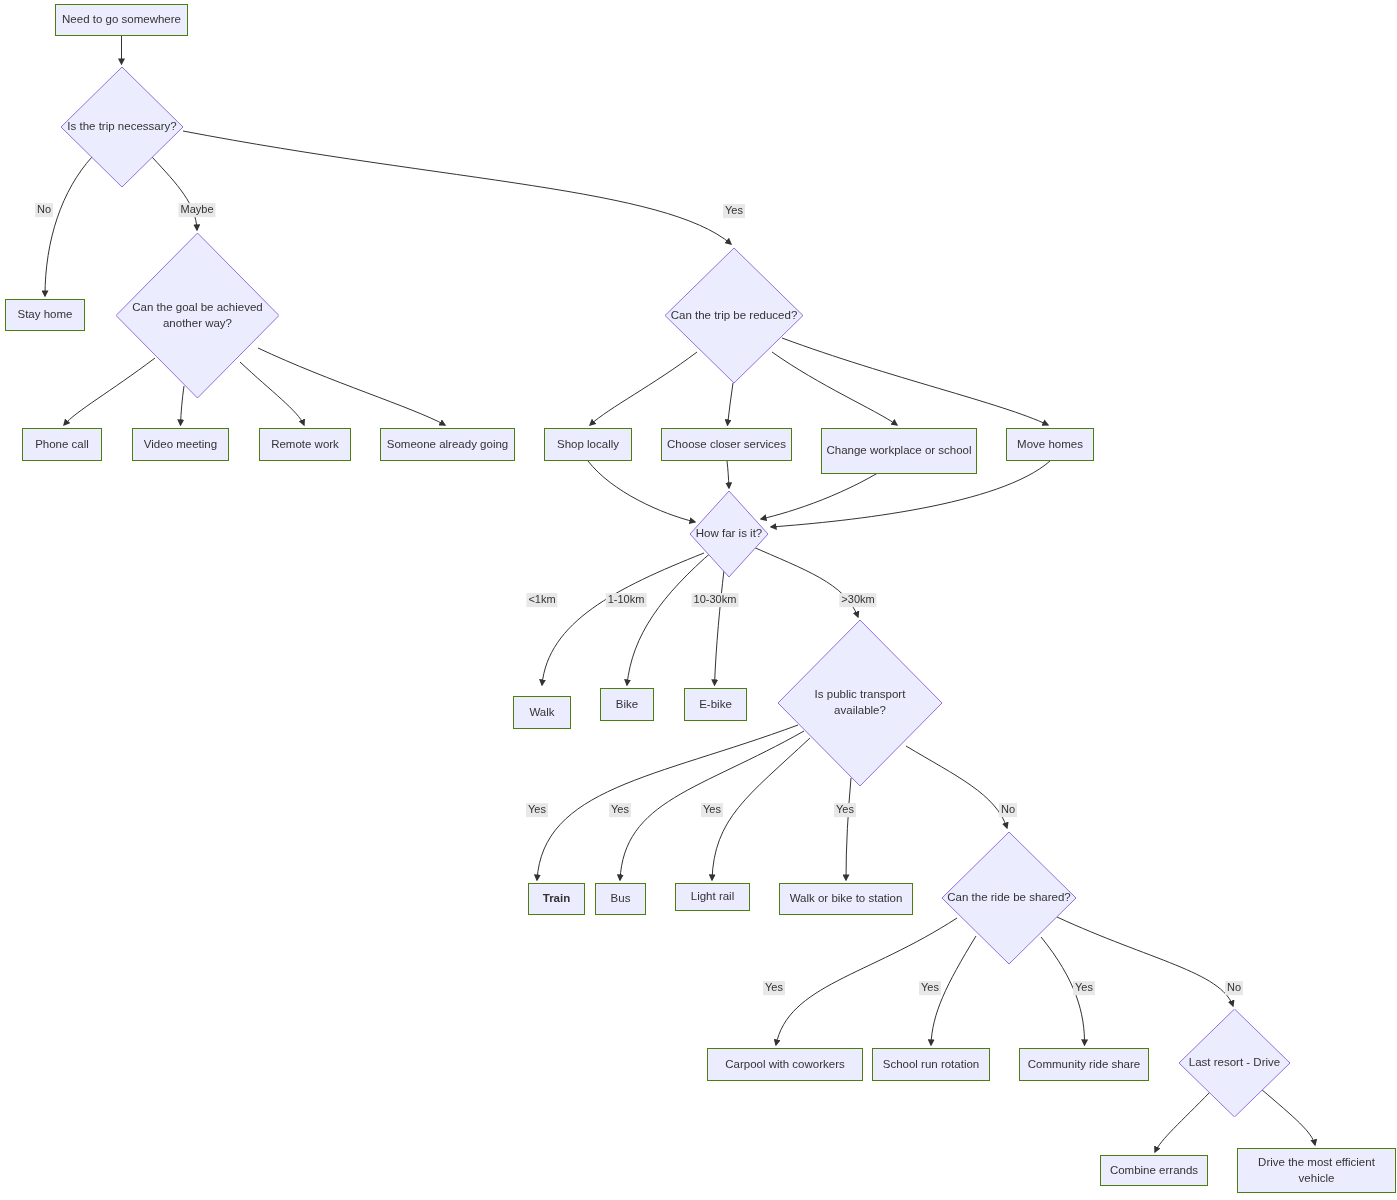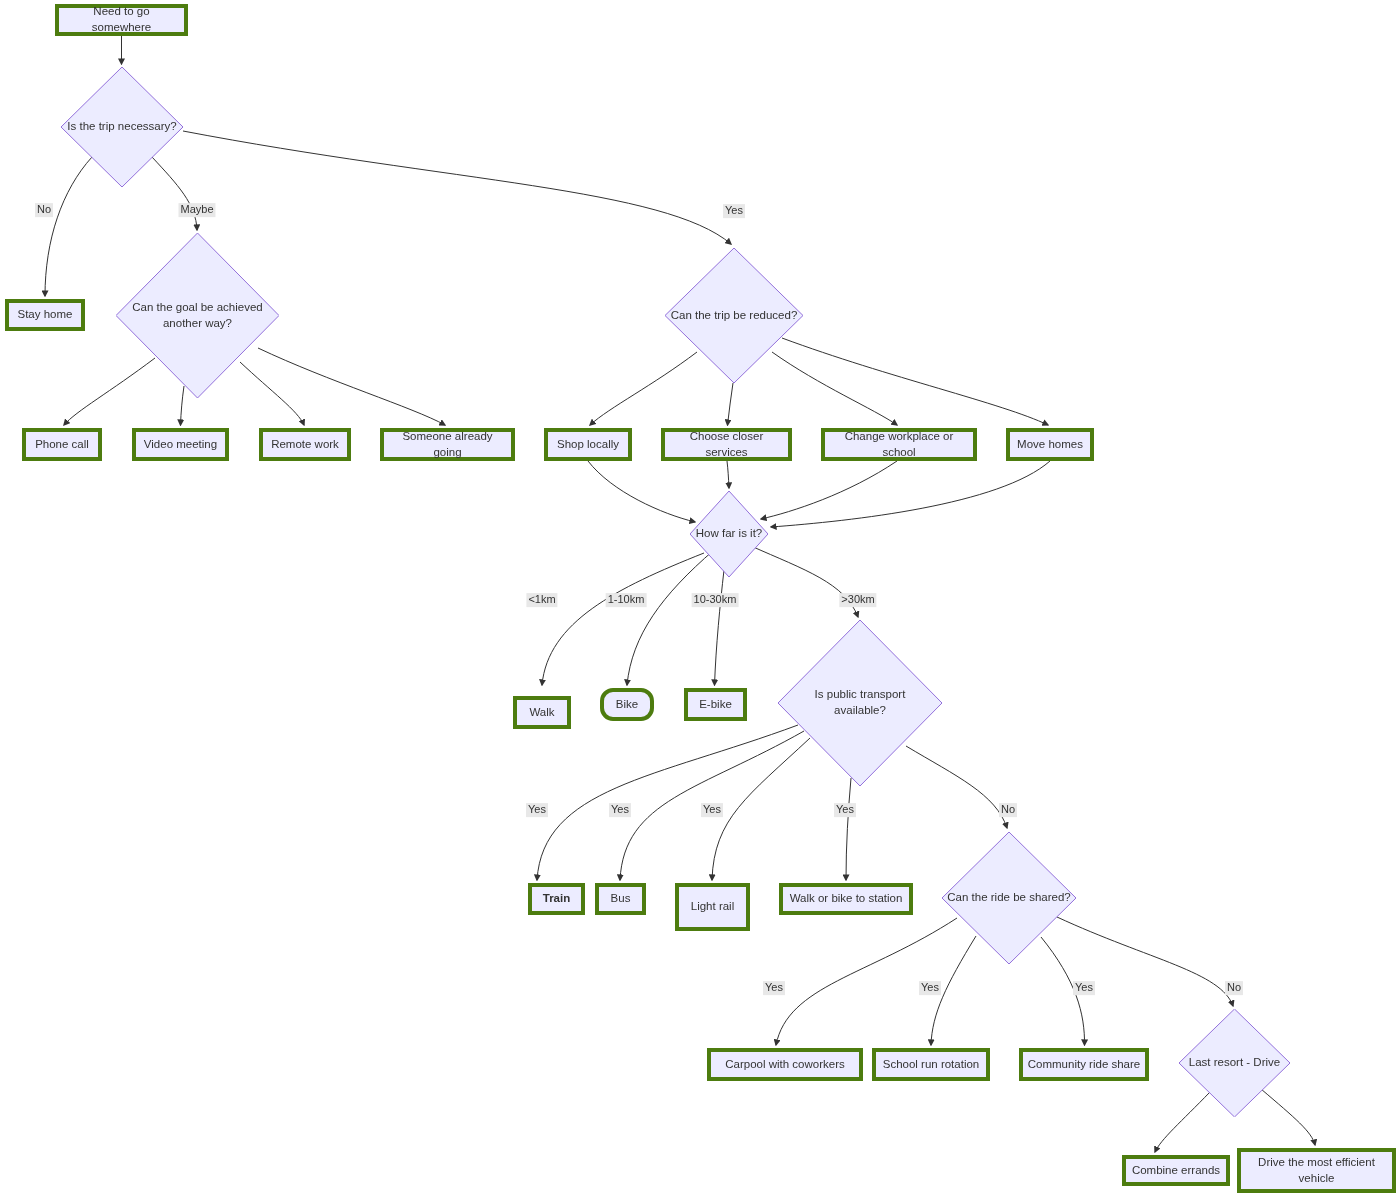--- a/index.html
+++ b/index.html
@@ -6,21 +6,21 @@
   .canvas{
     position:relative;width:1397px;height:1200px;background:#ffffff;
     font-family:"Liberation Sans", sans-serif;color:#333333;overflow:hidden;
   }
   svg.edges{position:absolute;left:0;top:0;z-index:0;}
   .edge-path{fill:none;stroke:#333333;stroke-width:1px;}
   .node{
     position:absolute;display:flex;align-items:center;justify-content:center;
     text-align:center;font-size:11.5px;line-height:1.35;color:#333333;z-index:1;
   }
-  .rect-node{background:#ECECFF;border:4px solid #4d7c0f;box-sizing:border-box;padding:2px 4px;}
+  .rect-node{background:#ECECFF;border:1px solid #4d7c0f;box-sizing:border-box;padding:2px 4px;}
   .diamond-node{background:transparent;border:none;}
   .diamond-node .shape{position:absolute;left:0;top:0;width:100%;height:100%;}
   .diamond-node .lbl{position:relative;z-index:1;}
   .edge-label{
     position:absolute;transform:translate(-50%,-50%);z-index:2;
     background:#e8e8e8;color:#333333;font-size:11px;line-height:1.25;padding:0 2px;
   }
 </style>
 </head>
 <body>
@@ -83,57 +83,57 @@
     </div>
   <div class="node rect-node" style="left:380px;top:428px;width:135px;height:33px;">
       <span>Someone already going</span>
     </div>
   <div class="node rect-node" style="left:544px;top:428px;width:88px;height:33px;">
       <span>Shop locally</span>
     </div>
   <div class="node rect-node" style="left:661px;top:428px;width:131px;height:33px;">
       <span>Choose closer services</span>
     </div>
-  <div class="node rect-node" style="left:821px;top:428px;width:156px;height:33px;">
+  <div class="node rect-node" style="left:821px;top:428px;width:156px;height:46px;">
       <span>Change workplace or school</span>
     </div>
   <div class="node rect-node" style="left:1006px;top:428px;width:88px;height:33px;">
       <span>Move homes</span>
     </div>
   <div class="node rect-node" style="left:513px;top:688px;width:58px;height:33px;margin-top:8px;">
       <span>Walk</span>
     </div>
-  <div class="node rect-node" style="left:600px;top:688px;width:54px;height:33px;border-radius:13px;">
+  <div class="node rect-node" style="left:600px;top:688px;width:54px;height:33px;">
       <span>Bike</span>
     </div>
   <div class="node rect-node" style="left:684px;top:688px;width:63px;height:33px;">
       <span>E-bike</span>
     </div>
   <div class="node rect-node" style="left:528px;top:883px;width:57px;height:32px;font-weight:bold;">
       <span>Train</span>
     </div>
   <div class="node rect-node" style="left:595px;top:883px;width:51px;height:32px;">
       <span>Bus</span>
     </div>
-  <div class="node rect-node" style="left:675px;top:883px;width:75px;height:48px;">
+  <div class="node rect-node" style="left:675px;top:883px;width:75px;height:28px;">
       <span>Light rail</span>
     </div>
   <div class="node rect-node" style="left:779px;top:883px;width:134px;height:32px;">
       <span>Walk or bike to station</span>
     </div>
   <div class="node rect-node" style="left:707px;top:1048px;width:156px;height:33px;">
       <span>Carpool with coworkers</span>
     </div>
   <div class="node rect-node" style="left:872px;top:1048px;width:118px;height:33px;">
       <span>School run rotation</span>
     </div>
   <div class="node rect-node" style="left:1019px;top:1048px;width:130px;height:33px;">
       <span>Community ride share</span>
     </div>
-  <div class="node rect-node" style="left:1100px;top:1155px;width:108px;height:31px;margin-left:22px;">
+  <div class="node rect-node" style="left:1100px;top:1155px;width:108px;height:31px;">
       <span>Combine errands</span>
     </div>
   <div class="node rect-node" style="left:1237px;top:1148px;width:159px;height:45px;">
       <span style="width:140px;">Drive the most efficient vehicle</span>
     </div>
 
   <div class="node diamond-node" style="left:61px;top:67px;width:122px;height:120px;">
     <svg class="shape" viewBox="0 0 100 100" preserveAspectRatio="none">
         <polygon points="50,0 100,50 50,100 0,50" fill="#ECECFF" stroke="#9370DB" stroke-width="1" vector-effect="non-scaling-stroke"></polygon>
       </svg>

